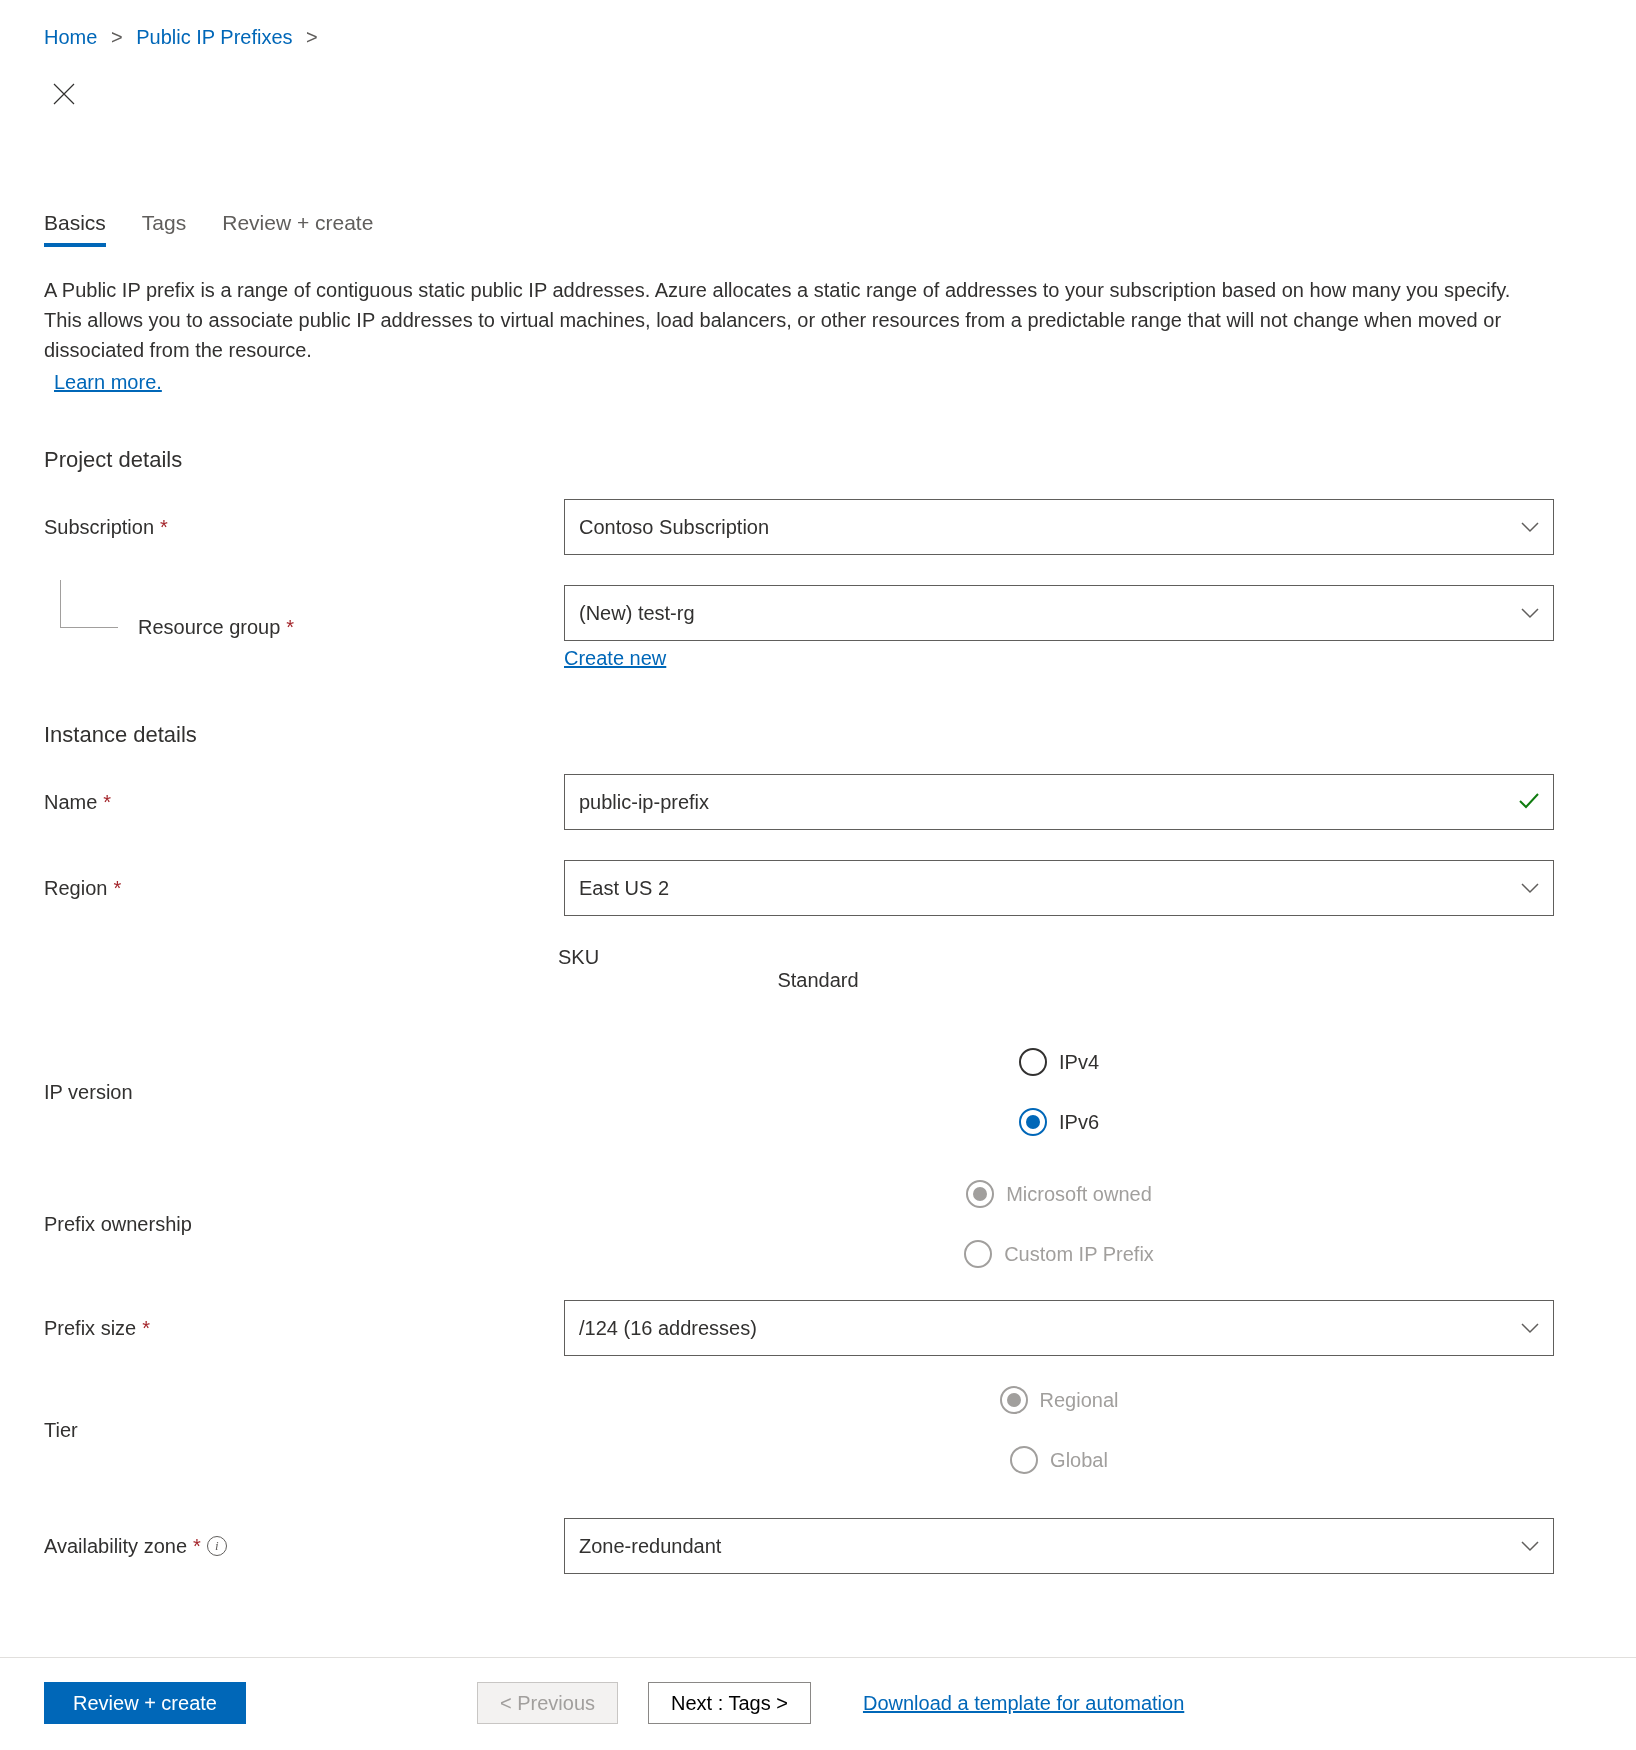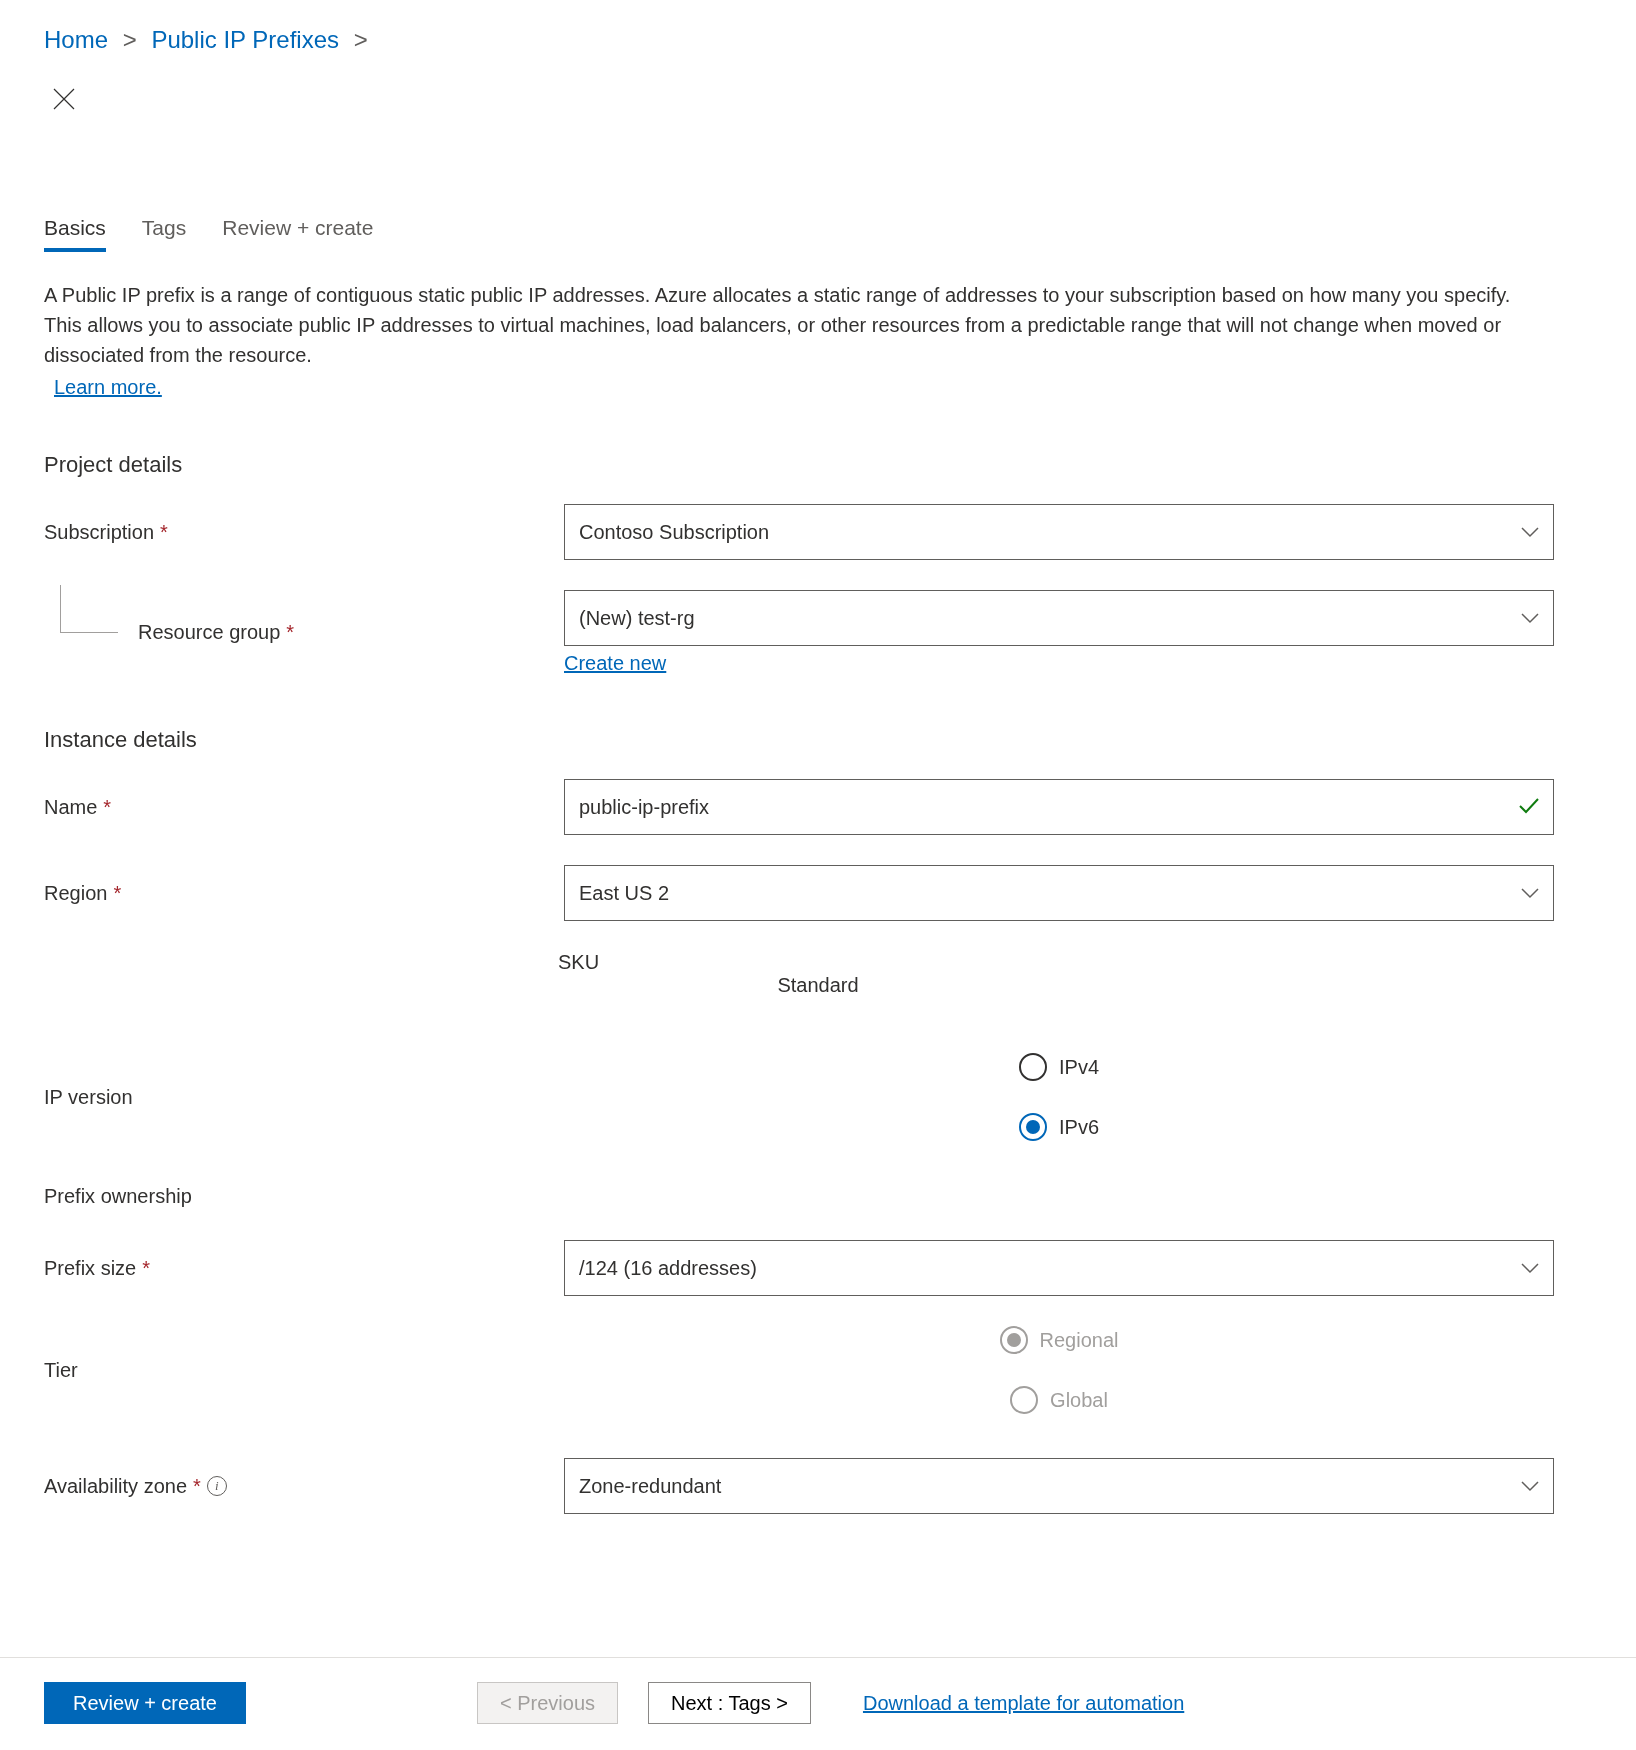--- a/index.html
+++ b/index.html
@@ -9,21 +9,21 @@
       color: #323130;
       background: #fff;
       width: 1636px;
       height: 1750px;
       position: relative;
     }
     .container {
       padding: 26px 44px 0 44px;
     }
     .breadcrumb {
-      font-size: 24px;
+      font-size: 20px;
       color: #605e5c;
       margin-bottom: 24px;
     }
     .breadcrumb a {
       color: #0067b8;
       text-decoration: none;
     }
     .breadcrumb .sep {
       color: #605e5c;
       margin: 0 8px;
@@ -384,20 +384,36 @@
           <span>IPv6</span>
         </div>
       </div>
     </div>
   </div>
 
   <div class="form-row" style="margin-bottom: 32px;">
     <div class="form-label">
       <span>Prefix ownership</span>
     </div>
+    <div class="form-control">
+      <div class="radio-group">
+        <div class="radio-item disabled">
+          <div class="radio disabled sel">
+              <div class="dot"></div>
+            </div>
+          <span>Microsoft owned</span>
+        </div>
+        <div class="radio-item disabled">
+          <div class="radio disabled">
+              <div class="dot"></div>
+            </div>
+          <span>Custom IP Prefix</span>
+        </div>
+      </div>
+    </div>
   </div>
 
   <div class="form-row">
     <div class="form-label">
       <span>Prefix size</span>
       <span class="required">*</span>
     </div>
     <div class="form-control">
       <div class="select">
         <span>/124 (16 addresses)</span>

